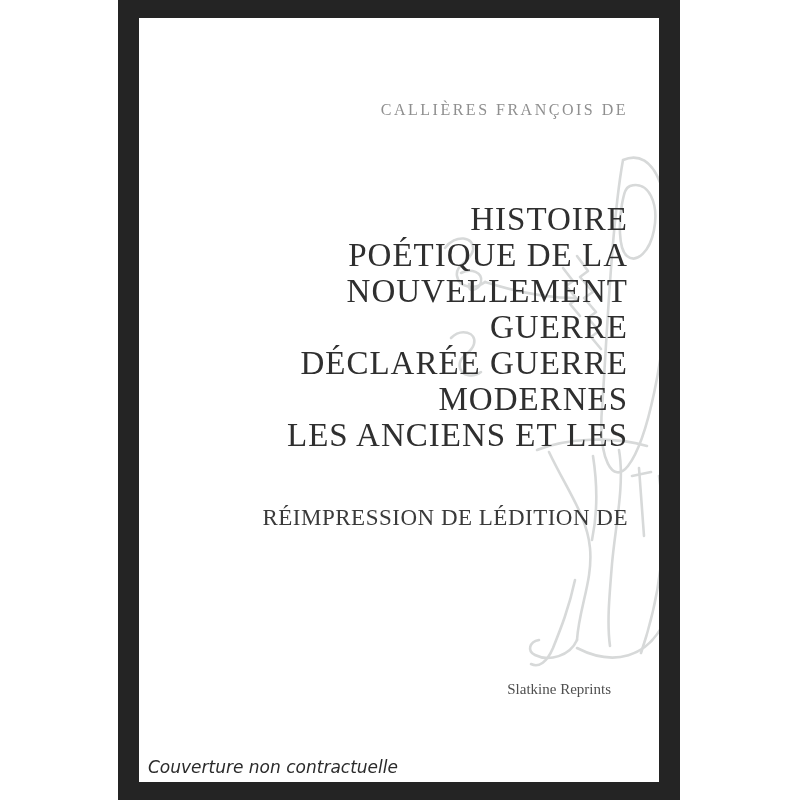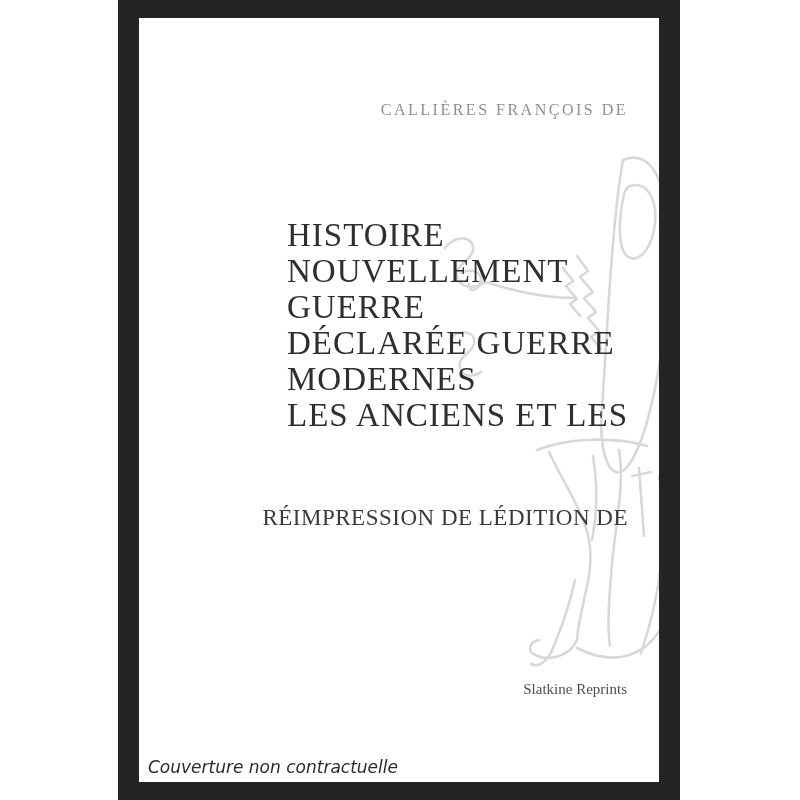--- a/index.html
+++ b/index.html
@@ -30,35 +30,34 @@
   }
   .ornament path{fill:none;stroke:var(--ornament);stroke-width:2.6;stroke-linecap:round;stroke-linejoin:round;}
 
   .author{
     position:absolute;top:82px;right:31px;
     font-size:16px;line-height:20px;letter-spacing:2.5px;
     color:var(--author_ink);white-space:nowrap;
   }
   .title{
     position:absolute;top:183px;right:31px;
-    text-align:left;
+    text-align:right;
     font-size:33px;line-height:36px;letter-spacing:1px;
     color:var(--title_ink);
-    margin-top:16px;
   }
   .title div{white-space:nowrap;}
   .subtitle{
     position:absolute;top:487px;right:31px;
     text-align:center;
     font-size:23px;line-height:26px;letter-spacing:0.5px;
     color:var(--subtitle_ink);
   }
   .subtitle div{white-space:nowrap;}
   .publisher{
-    position:absolute;top:662px;right:32px;
+    position:absolute;top:662px;right:48px;
     font-size:15px;line-height:18px;
     color:var(--publisher_ink);white-space:nowrap;
   }
   .note{
     position:absolute;left:9px;bottom:6px;
     font-family:"DejaVu Sans", sans-serif;
     font-size:17px;line-height:18px;
     color:var(--note_ink);white-space:nowrap;font-style:italic;
   }
 </style>
@@ -101,20 +100,21 @@
 
       <path d="M 232 368 C 240 420 236 480 214 545"></path>
 
       <path d="M 148 472 C 142 500 134 520 126 540 C 120 554 112 560 104 556"></path>
     </svg>
 
     <div class="author">CALLIÈRES FRANÇOIS DE</div>
 
     <div class="title">
       <div>HISTOIRE</div>
+      <div>POÉTIQUE DE LA</div>
       <div>NOUVELLEMENT</div>
       <div>GUERRE</div>
       <div>DÉCLARÉE GUERRE</div>
       <div>MODERNES</div>
       <div>LES ANCIENS ET LES</div>
     </div>
 
     <div class="subtitle">
       <div>RÉIMPRESSION DE LÉDITION DE</div>
     </div>

